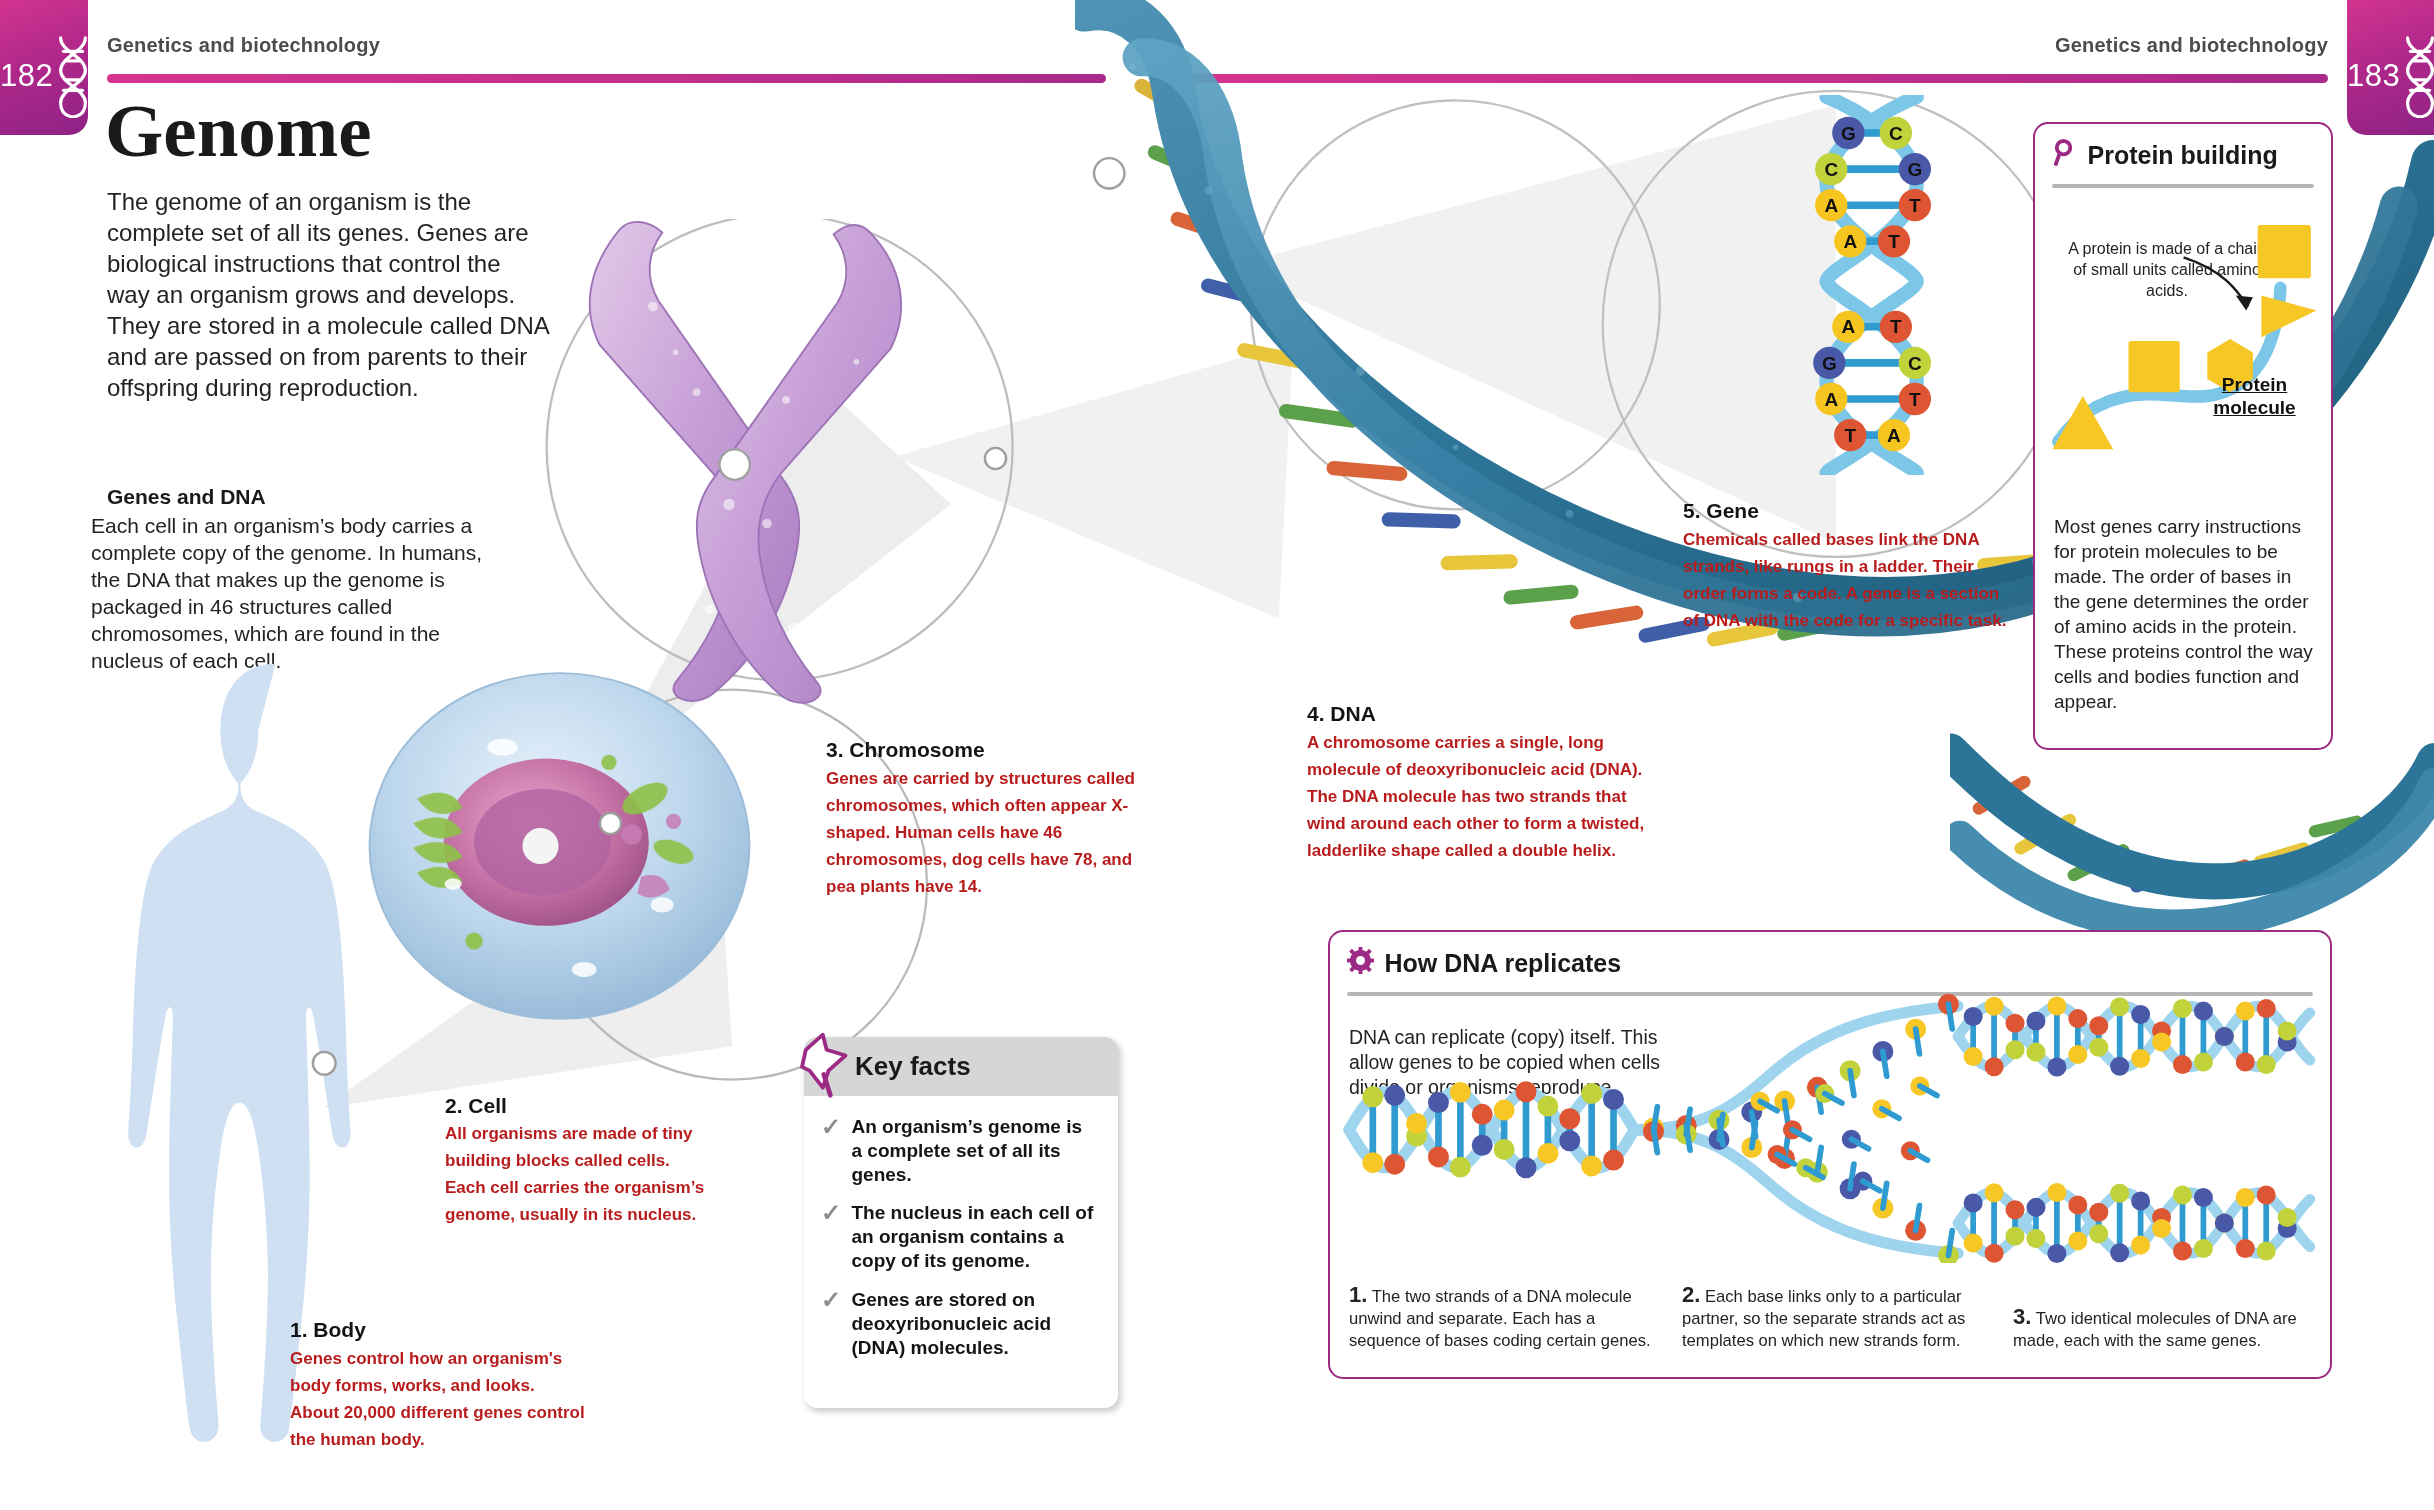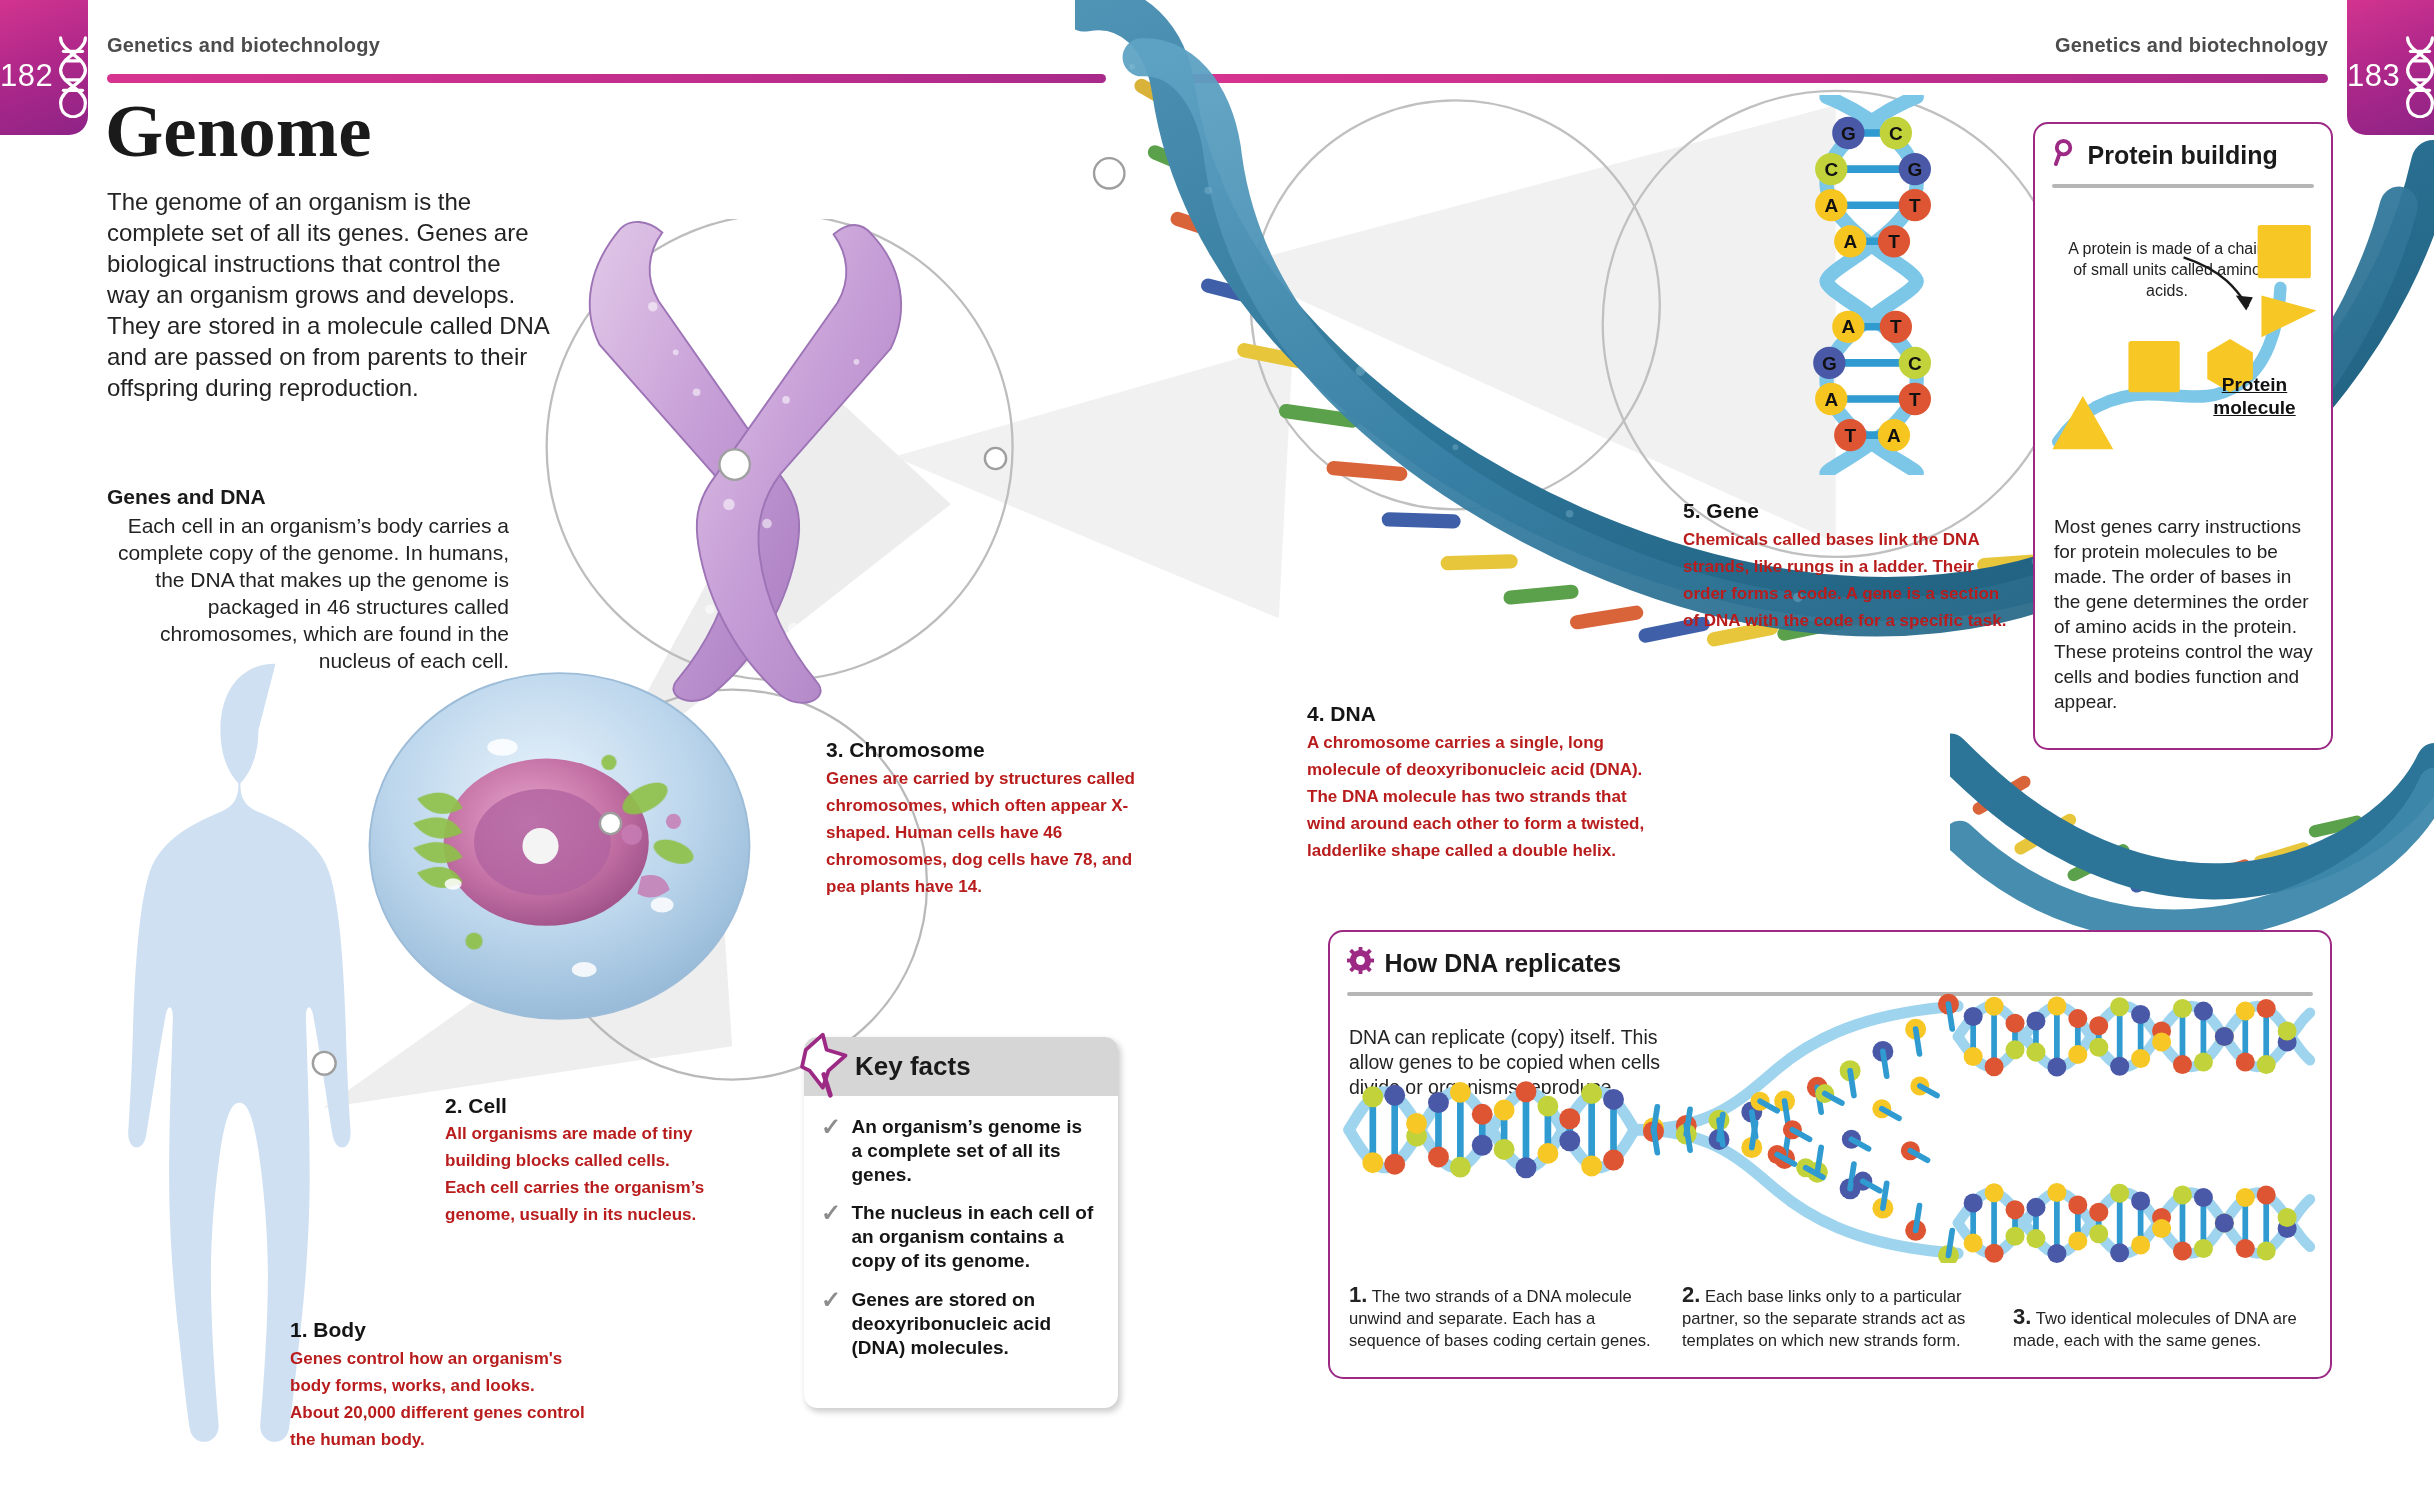--- a/index.html
+++ b/index.html
@@ -53,21 +53,21 @@
     position: absolute; left: 107px; top: 186px; width: 442px;
     font-size: 24px; line-height: 31px; color: #232323;
   }
   .sec-h {
     position: absolute; font-size: 21px; font-weight: bold; color: #1a1a1a;
   }
   .sec-b {
     position: absolute; font-size: 21px; line-height: 27px; color: #232323;
   }
   #genesdna-h { left: 107px; top: 485px; }
-  #genesdna-b { left: 110px; top: 512px; width: 399px; text-align: right; }
+  #genesdna-b { left: 91px; top: 512px; width: 399px; }
 
   
   .cap-h { position: absolute; font-size: 21px; font-weight: bold; color: #141414; }
   .cap-b { position: absolute; font-size: 17px; line-height: 27px; color: #b91c1c; font-weight: bold; }
 
   #cap3-h { left: 826px; top: 738px; }
   #cap3-b { left: 826px; top: 765px; width: 314px; }
   #cap2-h { left: 445px; top: 1094px; }
   #cap2-b { left: 445px; top: 1120px; width: 266px; }
   #cap1-h { left: 290px; top: 1318px; }

